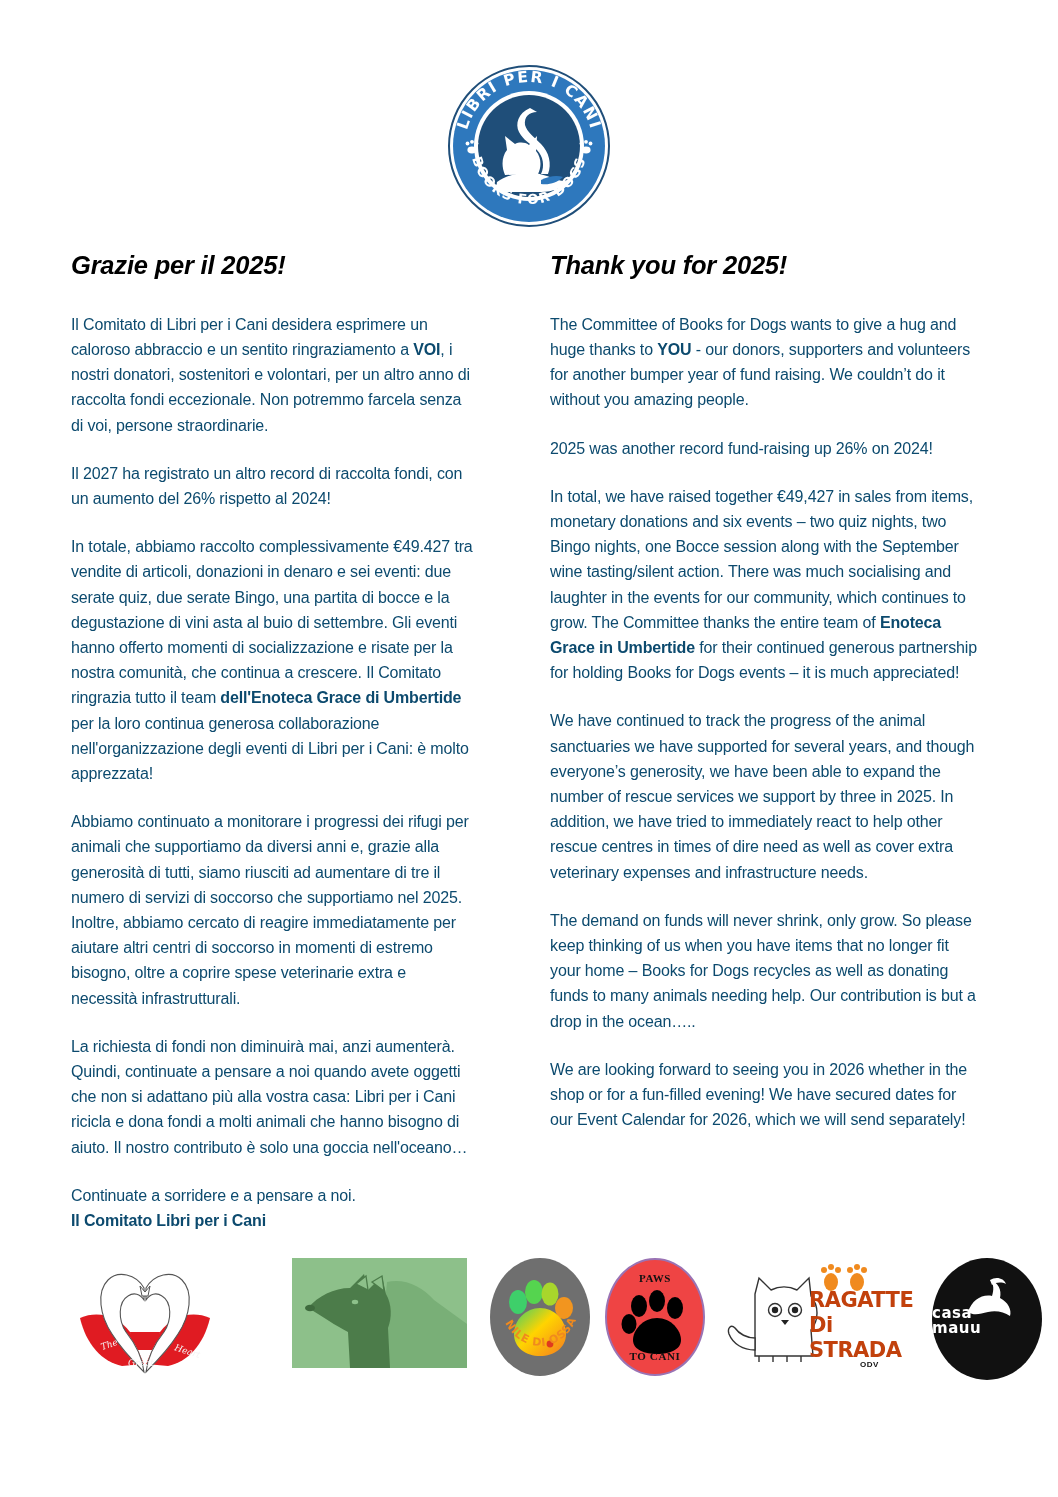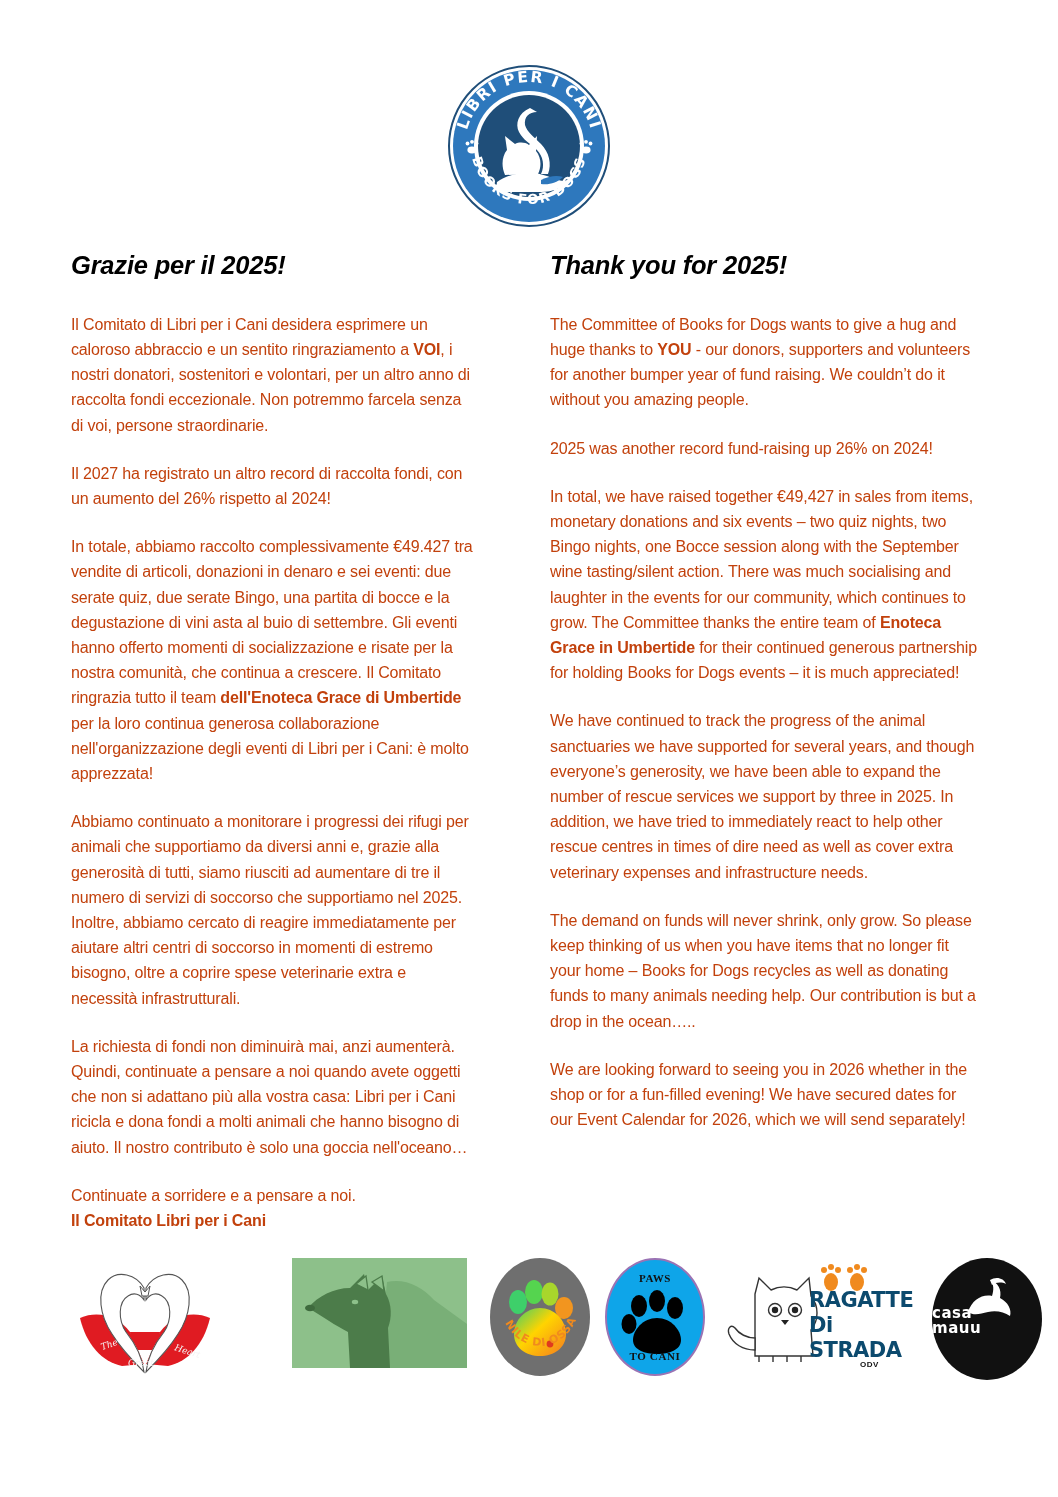--- a/index.html
+++ b/index.html
@@ -60,21 +60,21 @@
     letter-spacing: -0.2px;
     margin: 0 0 33px 0;
     line-height: 1.05;
     color: #000000;
   }
 
   p.para {
     font-size: 16px;
     line-height: 25.2px;
     margin: 0 0 23px 0;
-    color: #c2410c;
+    color: #0c4a6e;
     letter-spacing: -0.15px;
   }
   p.para:last-child { margin-bottom: 0; }
   p.para b { font-weight: bold; }
   p.sig {
     margin-bottom: 0;
   }
 
   
   .footer-logos {
@@ -120,21 +120,21 @@
     font-size: 15px;
     line-height: 15px;
     letter-spacing: 0.5px;
   }
   .casa-text span { display: block; }
 
   .paws-oval {
     width: 100px; height: 118px;
     border-radius: 50%;
     border: 2px solid #9a73b4;
-    background: #0ea5e9;
+    background: #ef4444;
     position: relative;
     box-sizing: border-box;
   }
   .paws-label {
     position: absolute;
     left: 0; right: 0;
     text-align: center;
     font-family: "Liberation Serif", serif;
     font-size: 11px;
     font-weight: bold;
@@ -153,21 +153,21 @@
   }
 
   .ragatte-text {
     position: absolute;
     left: 84px;
     top: 30px;
     font-family: "DejaVu Sans", sans-serif;
     font-weight: bold;
     font-size: 21px;
     line-height: 25px;
-    color: #0c4a6e;
+    color: #c2410c;
     letter-spacing: -0.5px;
   }
   .ragatte-odv {
     position: absolute;
     left: 135px;
     top: 102px;
     font-size: 8px;
     font-weight: bold;
     color: #111;
     letter-spacing: 0.5px;

